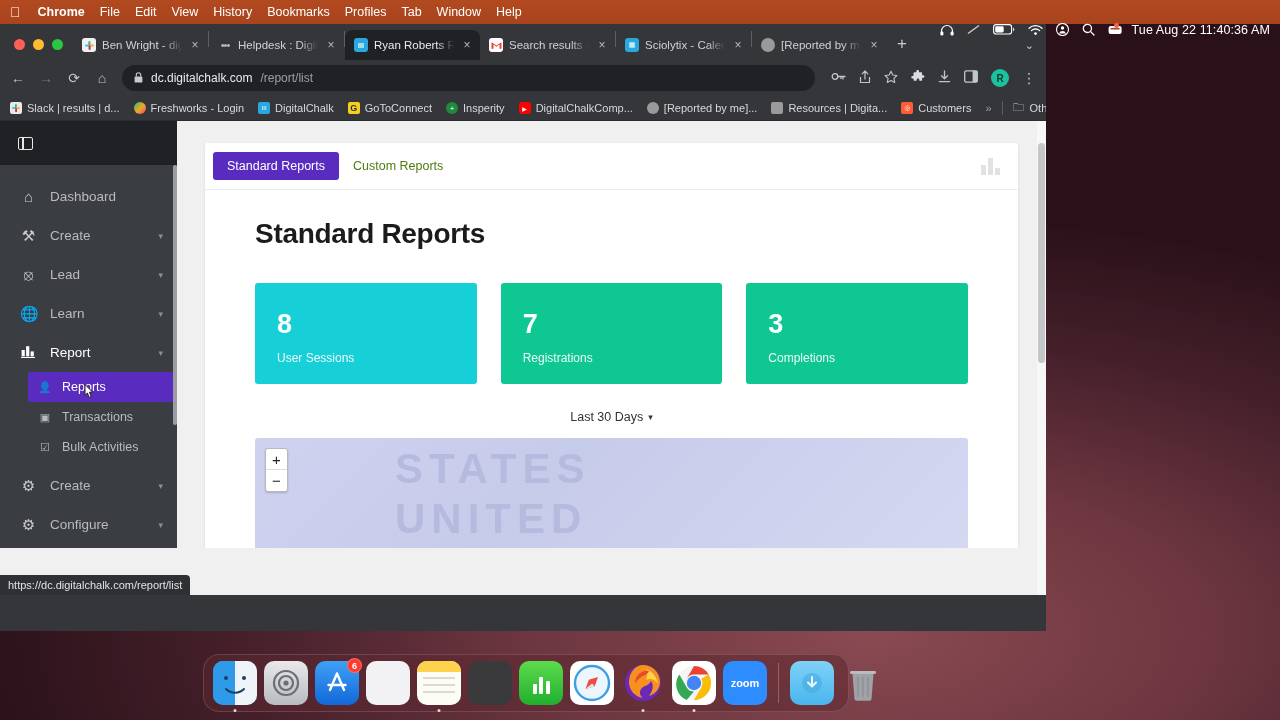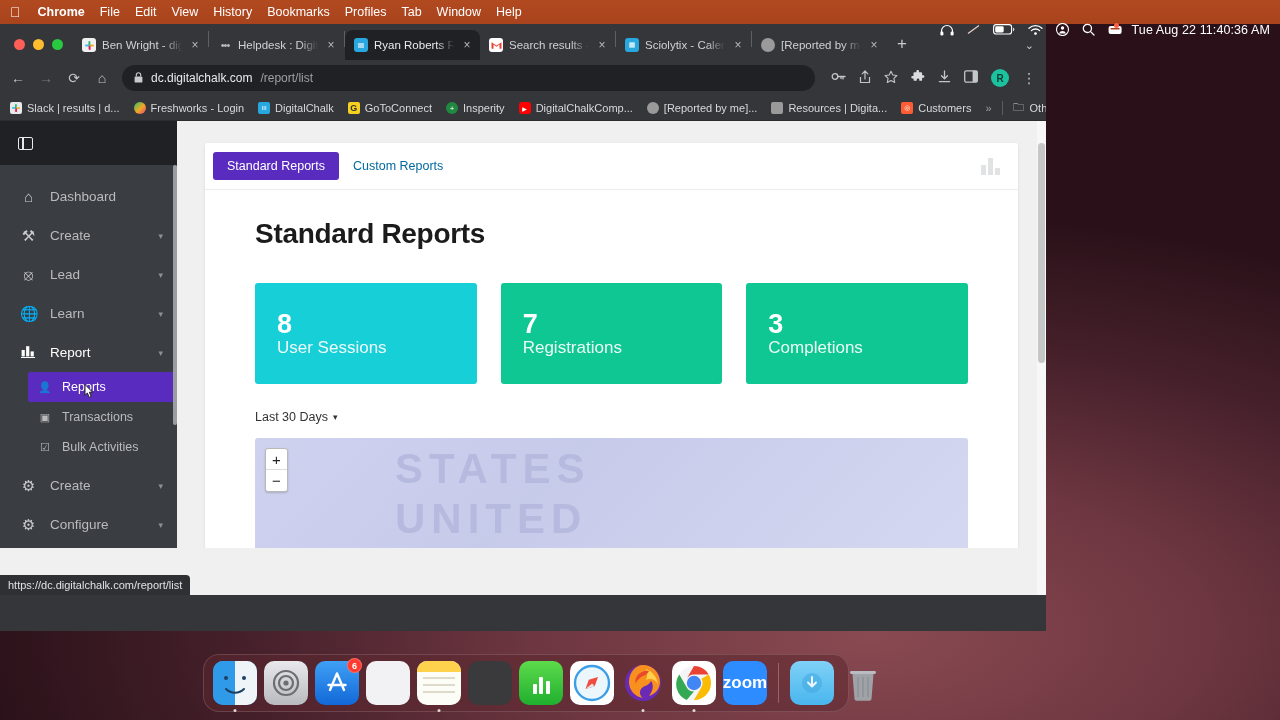--- a/index.html
+++ b/index.html
@@ -196,40 +196,40 @@
   #content { flex: 1; background: #f0f0f0; position: relative; overflow: hidden; padding: 22px 28px 0 28px; }
   #card {
     background: #fff; border-radius: 3px; box-shadow: 0 1px 3px rgba(0,0,0,.10);
     overflow: hidden; height: 420px;
   }
   #tabs-row {
     height: 47px; display: flex; align-items: center; padding: 0 18px 0 8px;
     border-bottom: 1px solid #ececec; background:#fff;
   }
   .rtab {
-    font-size: 12.5px; padding: 7px 14px; border-radius: 3px; color: #0369a1;
+    font-size: 12.5px; padding: 7px 14px; border-radius: 3px; color: #4d7c0f;
   }
   .rtab.active { background: #5a2bbf; color: #fff; }
   #chart-ico { margin-left: auto; display:flex; align-items:flex-end; gap:2px; height:18px; opacity:.5;}
   #chart-ico i { display:block; width:5px; background:#c4c6c9; }
   #chart-ico .b1 { height:10px; } #chart-ico .b2 { height:17px; } #chart-ico .b3 { height:7px; }
 
   #panel { padding: 28px 50px 0 50px; }
   #page-title { font-size: 28px; font-weight: bold; color: #1b1b1b; letter-spacing: -.3px; }
 
   #kpi-row { display: flex; gap: 24px; margin-top: 33px; }
   .kpi {
     flex: 1; height: 101px; border-radius: 3px; color: #fff;
     padding: 28px 0 0 22px; position: relative;
   }
   .kpi .kpi-value { font-size: 27px; font-weight: bold; line-height: 1; }
-  .kpi .kpi-label { font-size: 17px; opacity: .92; }
+  .kpi .kpi-label { font-size: 12px; margin-top: 13px; opacity: .92; }
 
   #second-row { margin-top: 26px; }
-  #range-row { display:flex; justify-content:flex-start; }
+  #range-row { display:flex; justify-content:center; }
   #range-sel { font-size: 12.5px; color: #333; display:flex; align-items:center; gap:5px; }
   #range-sel .caret { font-size: 9px; }
   #widgets { display: flex; gap: 24px; margin-top: 14px; }
   #active-card {
     width: 343px; height: 120px; background: #7ec243; border-radius: 3px;
     color: #fff; padding: 28px 0 0 22px; flex: none;
   }
   #active-card .big { font-size: 31px; font-weight: bold; line-height:1; }
   #active-card .sub { font-size: 11.5px; margin-top: 13px; opacity:.92; }
   #map-card {
@@ -790,21 +790,21 @@
         <path d="M19 2a17 17 0 0114.7 8.5H19a8.5 8.5 0 00-7.6 4.7z" fill="#ea4335"></path>
         <path d="M4.3 10.5l7.3 12.7A8.5 8.5 0 0019 27.5L11.7 36A17 17 0 014.3 10.5z" fill="#34a853"></path>
         <path d="M33.7 10.5A17 17 0 0119 36l7.4-12.8A8.5 8.5 0 0027.5 19a8.4 8.4 0 00-1.1-4.2z" fill="#fbbc05"></path>
         <circle cx="19" cy="19" r="7.2" fill="#4285f4"></circle>
       </svg>
     </span>
     <span class="run-dot"></span>
   </div>
 
   <div class="dock-ico">
-    <span class="inner" style="background:#2d8cff;color:#fff;font-size:17px;font-weight:bold">
+    <span class="inner" style="background:#2d8cff;color:#fff;font-size:11px;font-weight:bold">
       <span>zoom</span>
     </span>
   </div>
 
   <div class="dock-sep"></div>
 
   <div class="dock-ico">
     <span class="inner" style="background:linear-gradient(180deg,#7fd1f7,#49b6ee);position:relative">
       <svg width="26" height="26" viewBox="0 0 26 26">
           <circle cx="13" cy="13" r="10" fill="#3ea5e0" opacity=".5"></circle>

